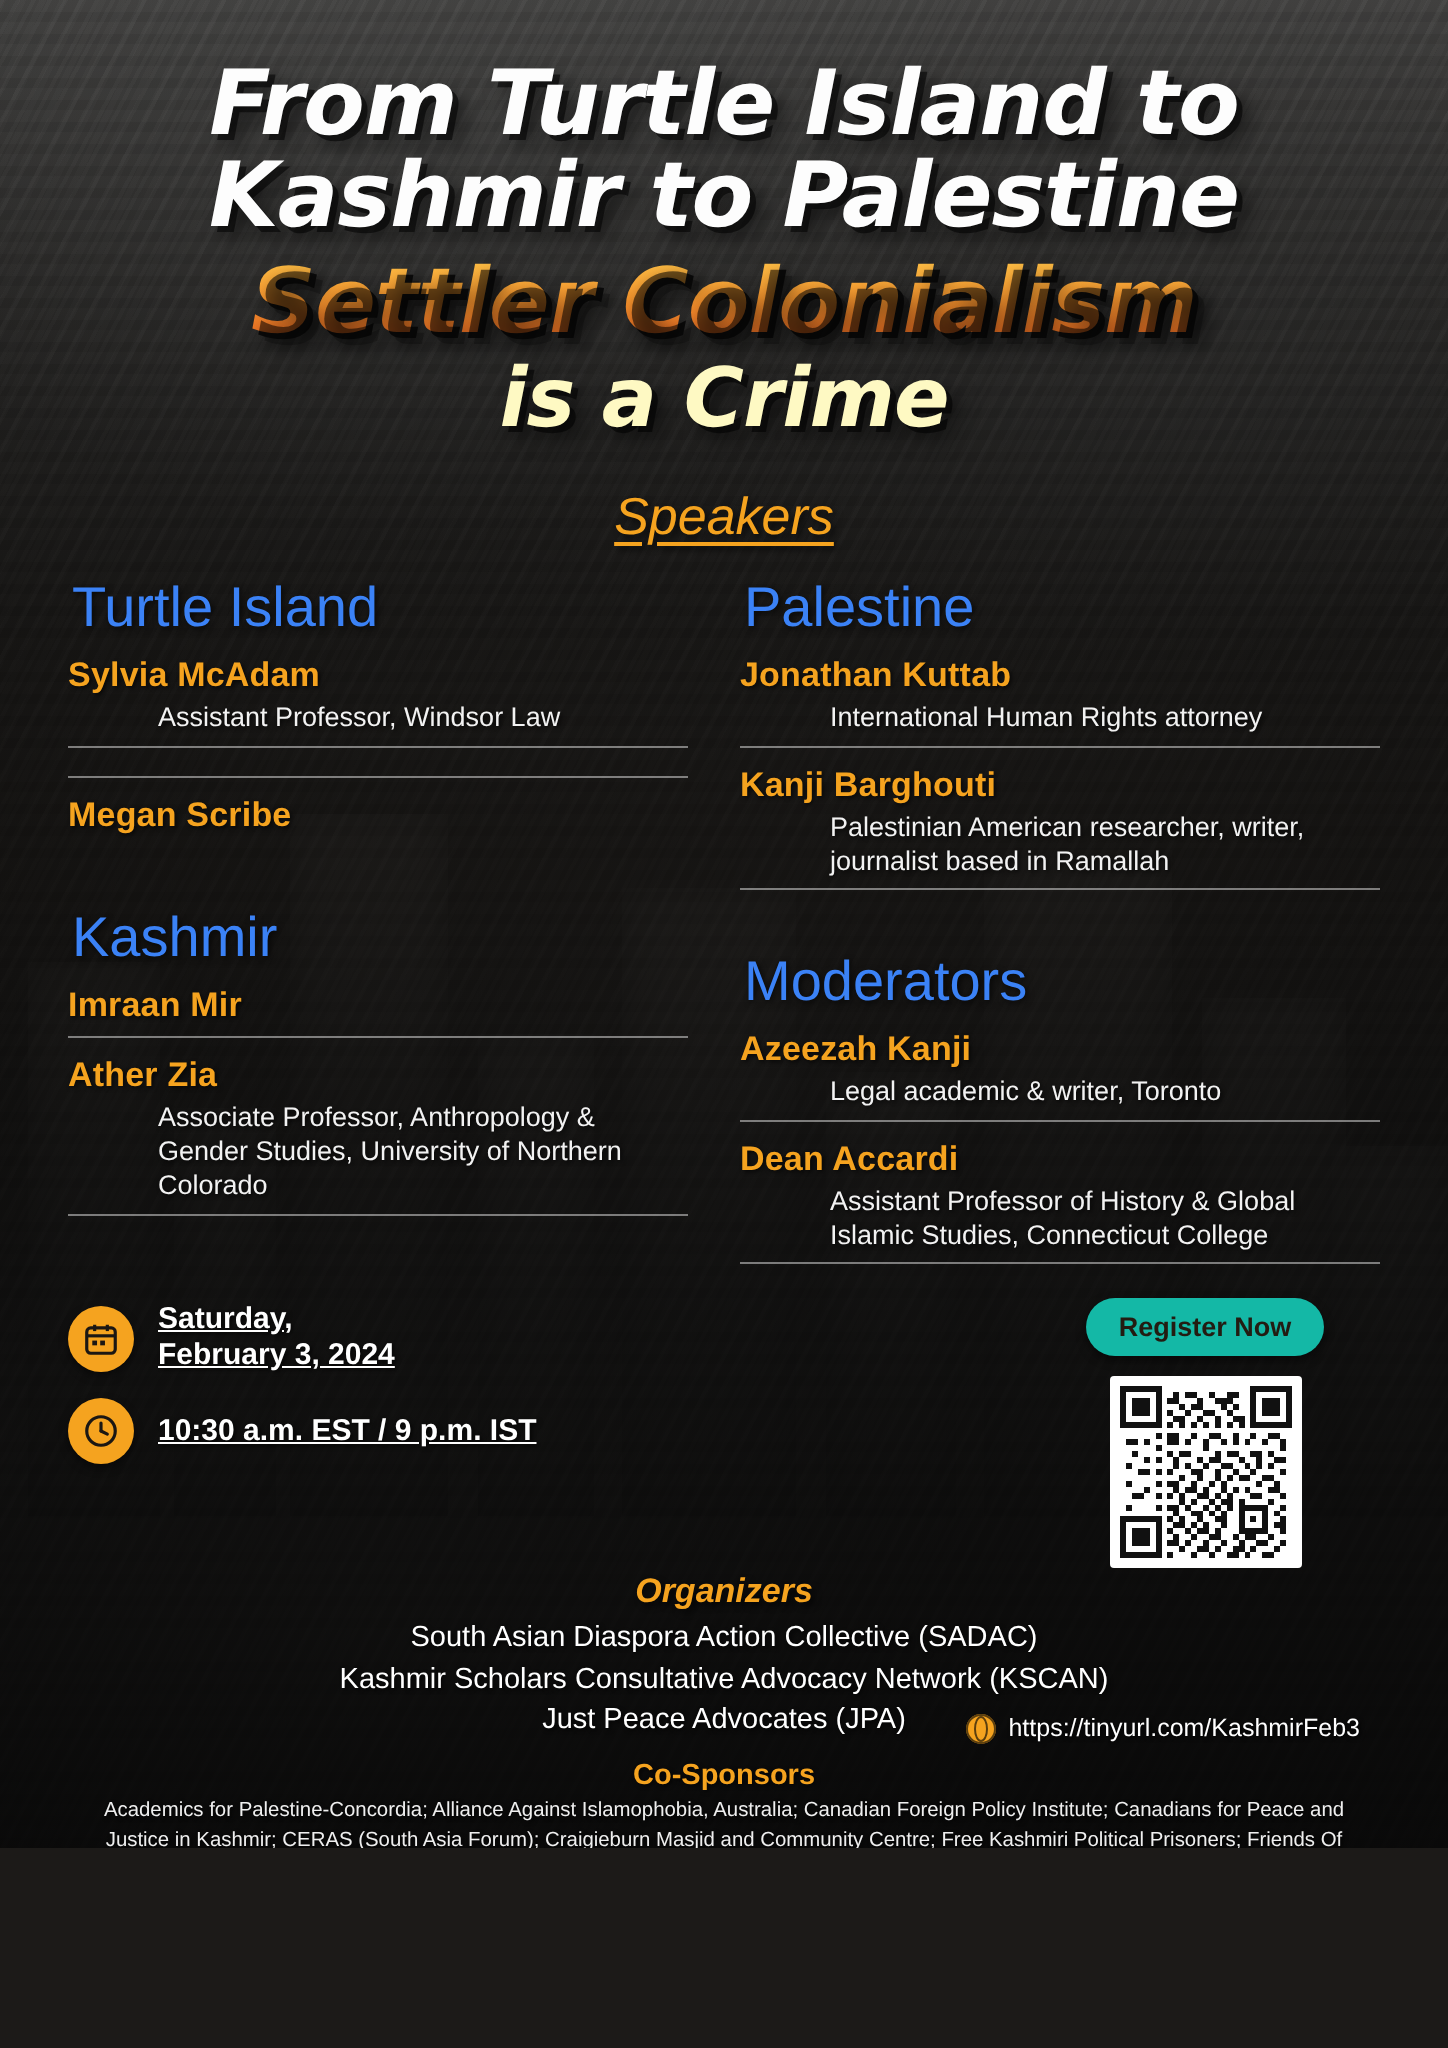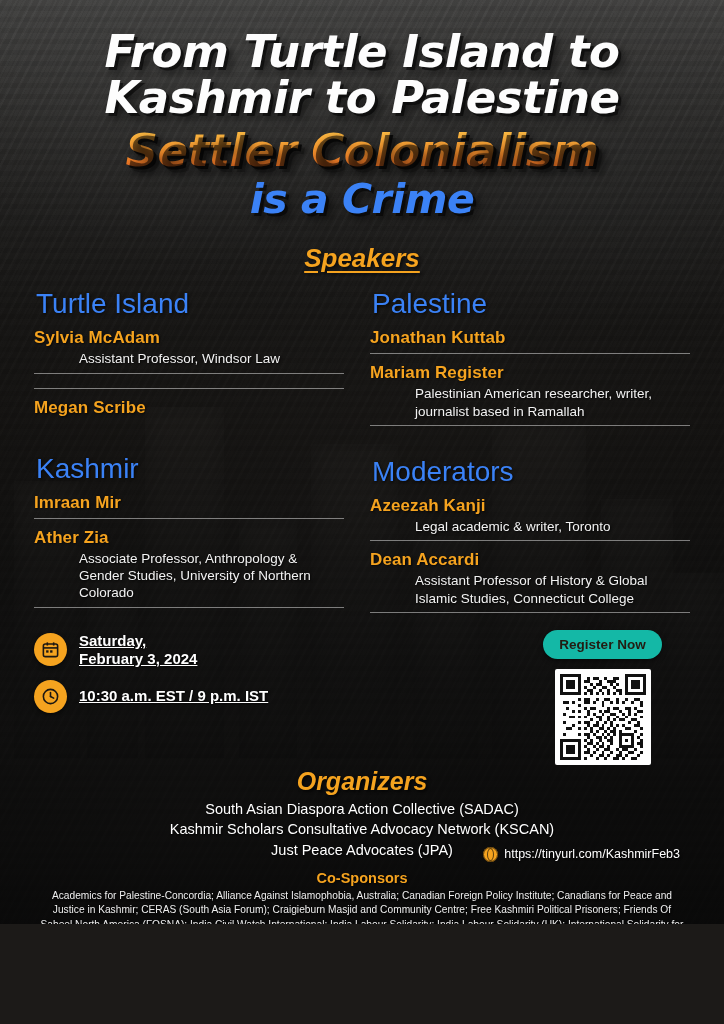--- a/index.html
+++ b/index.html
@@ -58,26 +58,26 @@
   }
   .t1, .t2 { font-size: 45px; color: #fdfdfd; }
   .t2 { margin-top: 2px; }
   .t3 {
     font-size: 45px; margin-top: 9px;
     background: linear-gradient(180deg, #ffc247 0%, #f8982f 45%, #e5611f 100%);
     -webkit-background-clip: text; background-clip: text; color: transparent;
     -webkit-text-fill-color: transparent;
     filter: drop-shadow(3px 3px 0 rgba(0,0,0,.5));
   }
-  .t4 { font-size: 41px; color: #3b82f6; margin-top: 6px; }
+  .t4 { font-size: 41px; color: #fef9c3; margin-top: 6px; }
 
   
   .speakers-head {
     text-align: center; margin-top: 24px;
-    font-size: 26px; font-weight: 700; font-style: italic;
+    font-size: 26px; font-weight: 400; font-style: italic;
     color: #f5a31f;
     text-decoration: underline;
     text-underline-offset: 4px;
     text-shadow: 2px 2px 3px rgba(0,0,0,.6);
   }
 
   
   .cols { display: flex; gap: 0; margin-top: 14px; padding: 0 12px; }
   .col { width: 50%; padding-right: 18px; }
   .col.right { padding-right: 0; padding-left: 8px; }
@@ -122,21 +122,21 @@
   }
   .qr-wrap {
     width: 96px; height: 96px; background: #fff; margin: 10px auto 0;
     padding: 5px; border-radius: 2px;
   }
   .qr { width: 100%; height: 100%; display: block; }
 
   
   .org-head {
     text-align: center; margin-top: 2px;
-    font-size: 25px; font-weight: 700; font-style: italic; color: #f5a31f;
+    font-size: 17px; font-weight: 700; font-style: italic; color: #f5a31f;
     text-shadow: 2px 2px 3px rgba(0,0,0,.6);
   }
   .org-list { text-align: center; margin-top: 3px; }
   .org-list div { font-size: 14.5px; color: #fff; line-height: 1.42;
     text-shadow: 1px 1px 2px rgba(0,0,0,.7); }
 
   .link-row {
     display: flex; align-items: center; justify-content: flex-end;
     gap: 6px; padding-right: 22px; margin-top: -14px;
   }
@@ -219,23 +219,24 @@
           <div class="p-name">Ather Zia</div>
           <div class="p-desc">Associate Professor, Anthropology &amp; Gender Studies, University of Northern Colorado</div>
         </div>
       </div>
 
       <div class="col right">
 
         <div class="grp-title">Palestine</div>
         <div class="person">
           <div class="p-name">Jonathan Kuttab</div>
+          <div class="p-desc">International Human Rights attorney</div>
         </div>
         <div class="person" style="border-bottom:1px solid rgba(255,255,255,.45);">
-          <div class="p-name">Mariam Register</div>
+          <div class="p-name">Kanji Barghouti</div>
           <div class="p-desc">Palestinian American researcher, writer, journalist based in Ramallah</div>
         </div>
 
         <div class="grp-title sp2">Moderators</div>
         <div class="person">
           <div class="p-name">Azeezah Kanji</div>
           <div class="p-desc">Legal academic &amp; writer, Toronto</div>
         </div>
         <div class="person" style="border-bottom:1px solid rgba(255,255,255,.45);">
           <div class="p-name">Dean Accardi</div>

